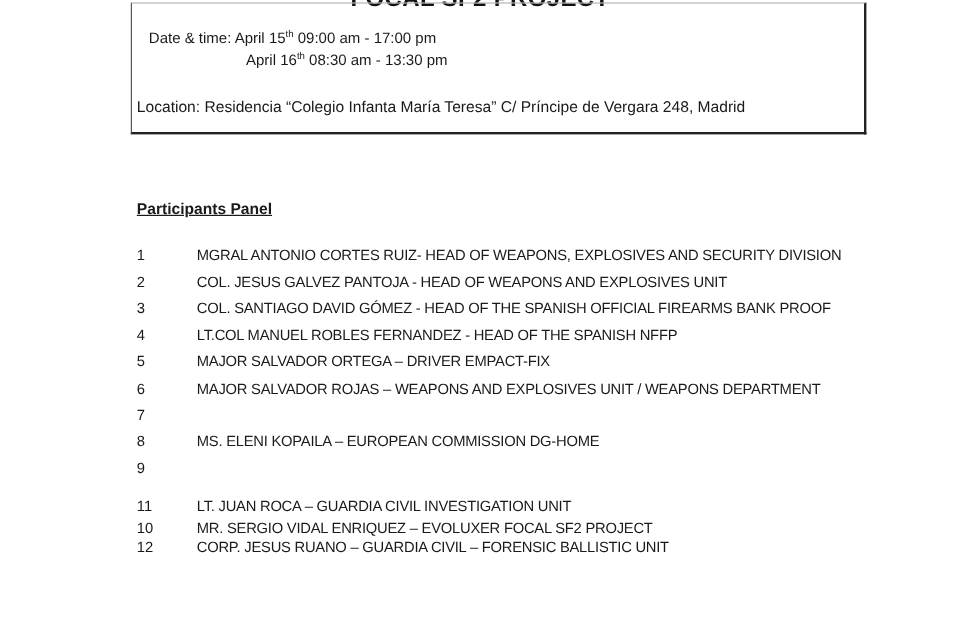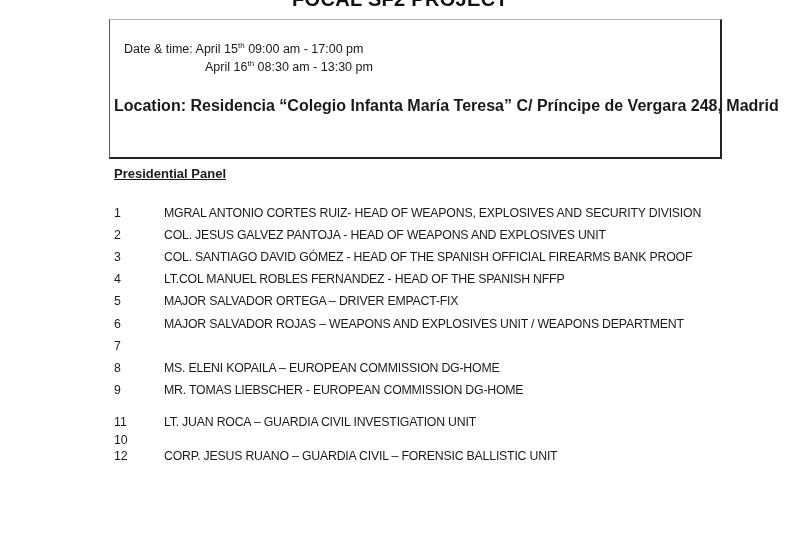--- a/index.html
+++ b/index.html
@@ -8,31 +8,31 @@
     background: #ffffff; position: relative;
     font-family: "Liberation Sans", "DejaVu Sans", sans-serif;
     color: #1a1a1a;
   }
   .title {
     position: absolute; left: 0; width: 800px; top: -12px;
     text-align: center; font-weight: bold; font-size: 20px;
     letter-spacing: 0.3px; line-height: 22px; color: #111;
   }
   .info-box {
-    position: absolute; left: 109px; top: 19px;
-    width: 613px; height: 140px;
+    position: absolute; left: 109px; top: 2px;
+    width: 613px; height: 110px;
     border-top: 1px solid #b5b5b5;
     border-left: 1px solid #555;
     border-right: 2px solid #222;
     border-bottom: 2px solid #222;
     box-sizing: border-box;
   }
   .dt-row { position: absolute; font-size: 12.5px; line-height: 16px; white-space: nowrap; }
   .dt-row sup { font-size: 8px; vertical-align: 5px; line-height: 0; }
-  .loc { position: absolute; left: 4px; top: 77px; font-size: 16px; white-space: nowrap; line-height: 18px; font-weight: bold; }
+  .loc { position: absolute; left: 4px; top: 77px; font-size: 13px; white-space: nowrap; line-height: 18px; }
   .section-head {
     position: absolute; left: 114px; font-weight: bold; font-size: 13px;
     text-decoration: underline; white-space: nowrap;
   }
   .panel-row { position: absolute; left: 0; width: 800px; height: 20px; font-size: 12.3px; white-space: nowrap; }
   .panel-row .num { position: absolute; left: 114px; }
   .panel-row .txt { position: absolute; left: 164px; letter-spacing: -0.2px; }
 </style>
 </head>
 <body>
@@ -49,21 +49,21 @@
       <span>09:00 am - 17:00 pm</span>
     </div>
     <div class="dt-row" style="left:95px; top:39px;">
       <span>April</span>
       <span>16</span><sup>th</sup>
       <span>08:30 am - 13:30 pm</span>
     </div>
     <div class="loc">Location: Residencia “Colegio Infanta María Teresa” C/ Príncipe de Vergara 248, Madrid</div>
   </div>
 
-  <div class="section-head" style="top:166px;">Presidential Panel</div>
+  <div class="section-head" style="top:166px;">Participants Panel</div>
 
   <div>
     <div class="panel-row" style="top:206px;">
         <span class="num">1</span>
         <span class="txt">MGRAL ANTONIO CORTES RUIZ- HEAD OF WEAPONS, EXPLOSIVES AND SECURITY DIVISION</span>
       </div>
     <div class="panel-row" style="top:228px;">
         <span class="num">2</span>
         <span class="txt">COL. JESUS GALVEZ PANTOJA - HEAD OF WEAPONS AND EXPLOSIVES UNIT</span>
       </div>
@@ -85,24 +85,24 @@
       </div>
     <div class="panel-row" style="top:339px;">
         <span class="num">7</span>
       </div>
     <div class="panel-row" style="top:361px;">
         <span class="num">8</span>
         <span class="txt">MS. ELENI KOPAILA – EUROPEAN COMMISSION DG-HOME</span>
       </div>
     <div class="panel-row" style="top:383px;">
         <span class="num">9</span>
-        <span class="txt">MR. TOMAS LIEBSCHER - EUROPEAN COMMISSION DG-HOME</span>
       </div>
     <div class="panel-row" style="top:405px;margin-top:28px;">
         <span class="num">10</span>
+        <span class="txt">MR. SERGIO VIDAL ENRIQUEZ – EVOLUXER FOCAL SF2 PROJECT</span>
       </div>
     <div class="panel-row" style="top:415px;">
         <span class="num">11</span>
         <span class="txt">LT. JUAN ROCA – GUARDIA CIVIL INVESTIGATION UNIT</span>
       </div>
     <div class="panel-row" style="top:449px;">
         <span class="num">12</span>
         <span class="txt">CORP. JESUS RUANO – GUARDIA CIVIL – FORENSIC BALLISTIC UNIT</span>
       </div>
   </div>

